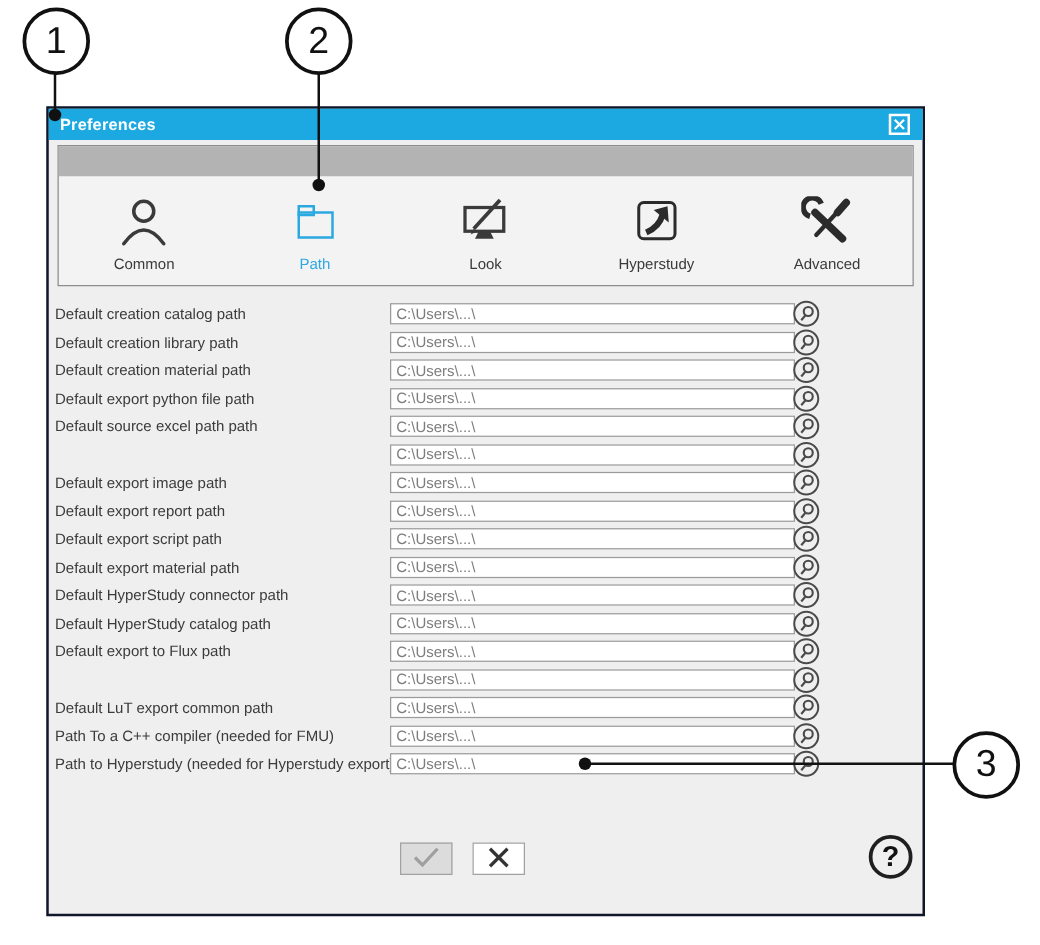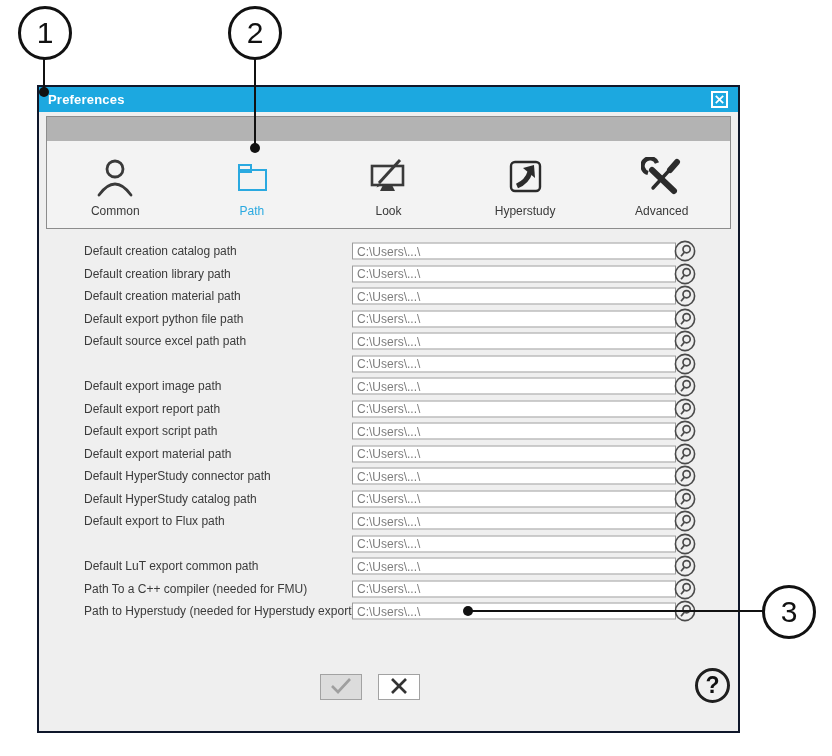--- a/index.html
+++ b/index.html
@@ -36,21 +36,21 @@
     flex:1; display:flex; flex-direction:column; align-items:center;
     justify-content:flex-end; padding-bottom:9px; gap:7px;
     color:#3a3a3a; font-size:12px; cursor:pointer; background:none; border:none;
     font-family:inherit;
   }
   .tab.selected { color:#2aa9e0; }
   .tab svg { display:block; }
 
   
   .fields { position:absolute; left:5px; top:153px; width:680px; }
-  .field-row { position:relative; height:22.5px;margin-left:40px; }
+  .field-row { position:relative; height:22.5px; }
   .field-label {
     position:absolute; left:0; top:50%; transform:translateY(-50%);
     font-size:12px; color:#3b3b3b; white-space:nowrap;
   }
   .field-input {
     position:absolute; left:268px; top:50%; transform:translateY(-50%);
     width:324px; height:17px; box-sizing:border-box;
     border:1px solid #9b9b9b; background:#ffffff;
     font-size:12px; color:#7d7d7d; padding:0 4px; font-family:inherit;
   }

